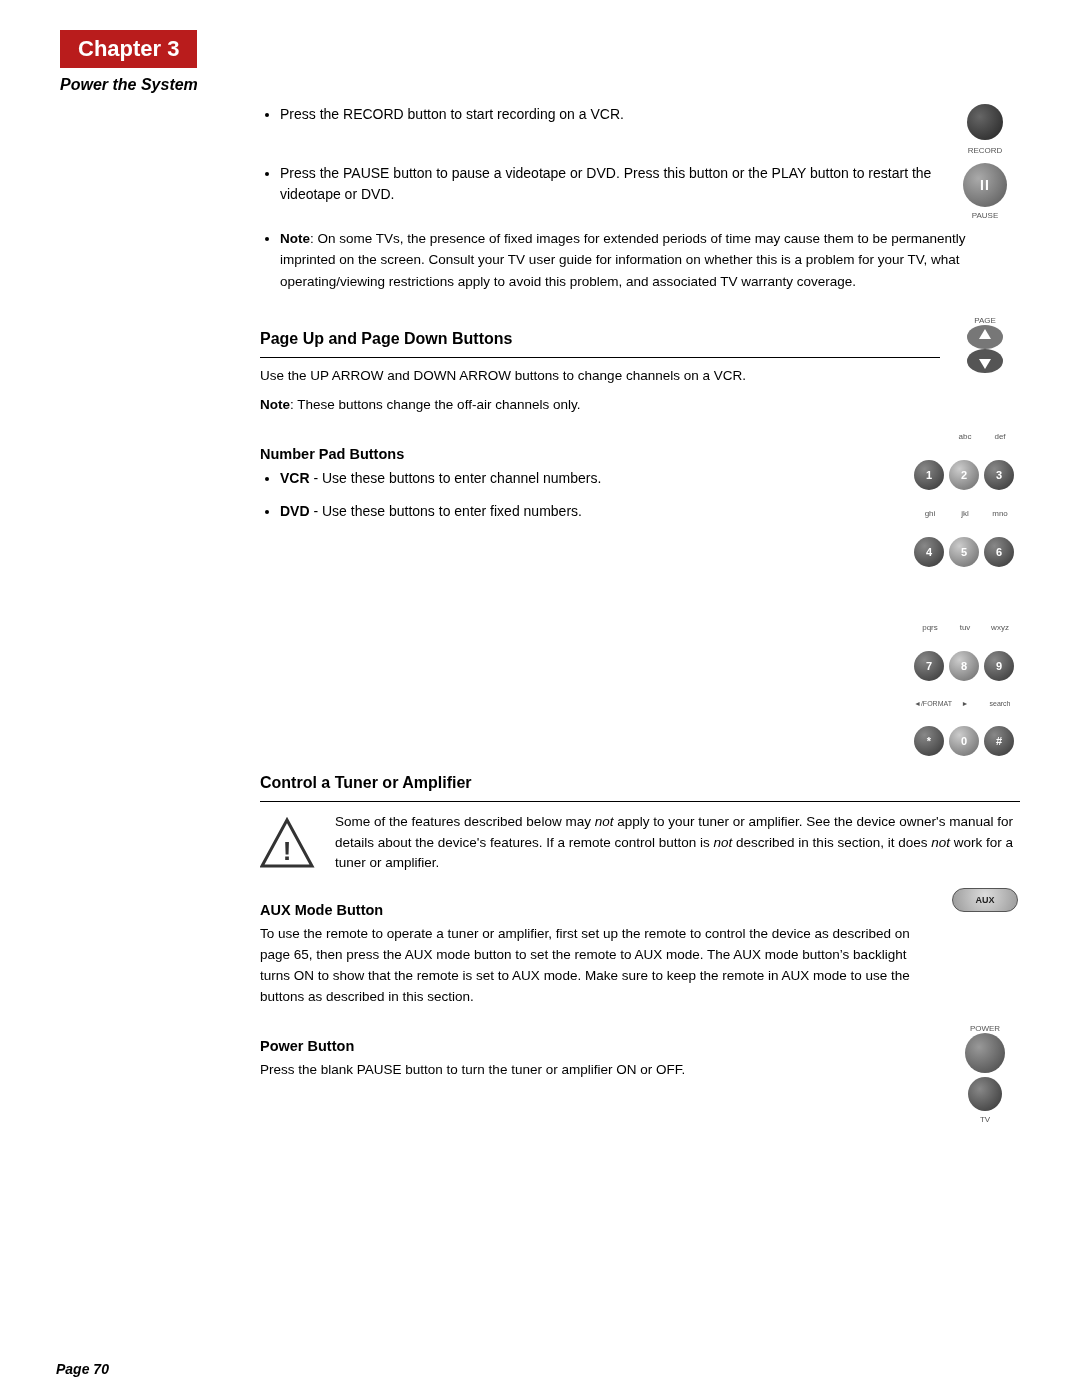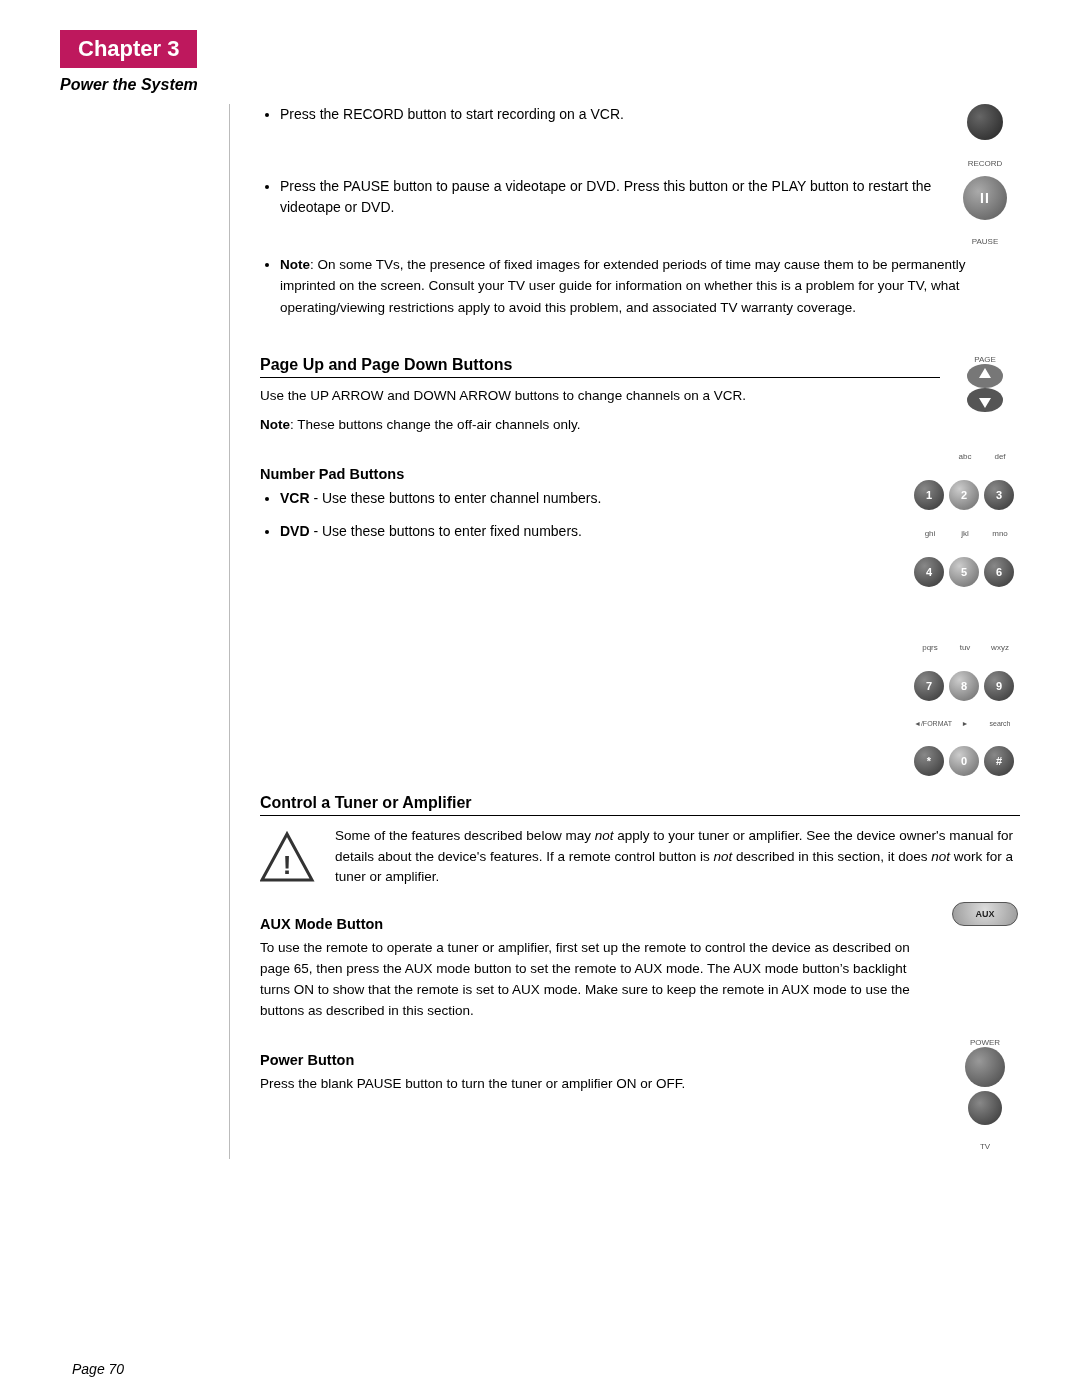--- a/index.html
+++ b/index.html
@@ -15,21 +15,21 @@
     .page-container {
       width: 1080px;
       min-height: 1397px;
       padding: 0;
       position: relative;
       background: #fff;
     }
 
     
     .chapter-header {
-      background: #be185d;
+      background: #b91c1c;
       color: #fff;
       display: inline-block;
       padding: 6px 18px;
       font-size: 22px;
       font-weight: bold;
       margin: 30px 0 0 60px;
       text-align: center;
     }
 
     .section-title {
@@ -39,20 +39,21 @@
       margin: 8px 0 0 60px;
       color: #000;
     }
 
     
     .content-wrapper {
       display: flex;
       flex-direction: row;
       margin-top: 10px;
       padding: 0 60px 40px 60px;
+      align-items: flex-end;
     }
 
     .left-sidebar {
       width: 170px;
       flex-shrink: 0;
       border-right: 1px solid #bbb;
       margin-right: 0;
     }
 
     .main-content {
@@ -76,40 +77,40 @@
       line-height: 1.5;
       margin-bottom: 10px;
     }
 
     
     .section-heading {
       font-size: 16px;
       font-weight: bold;
       margin: 18px 0 8px 0;
       border-bottom: 1px solid #000;
-      padding-bottom: 3px;
+      padding-bottom: 9px;
     }
 
     .subsection-heading {
       font-size: 14.5px;
       font-weight: bold;
       margin: 14px 0 6px 0;
     }
 
     .body-text {
       font-size: 13.5px;
       line-height: 1.55;
       margin-bottom: 8px;
     }
 
     .btn-label-small {
       font-size: 8px;
       color: #555;
       text-align: center;
-      margin-top: 17px;
+      margin-top: 4px;
     }
 
     .pause-btn {
       width: 44px;
       height: 44px;
       border-radius: 50%;
       background: radial-gradient(circle at 35% 35%, #aaa, #555);
       display: flex;
       align-items: center;
       justify-content: center;
@@ -208,23 +209,23 @@
     .power-btn-label {
       font-size: 8px;
       color: #555;
       text-align: center;
     }
 
     
     .page-footer {
       position: absolute;
       bottom: 20px;
-      left: 72px;
+      left: 56px;
       font-style: italic;
-      font-weight: normal;
+      font-weight: bold;
       font-size: 14px;
     }
 
     .inline-bold { font-weight: bold; }
     .inline-italic { font-style: italic; }
 
     .section-row {
       display: flex;
       align-items: flex-start;
       gap: 10px;

